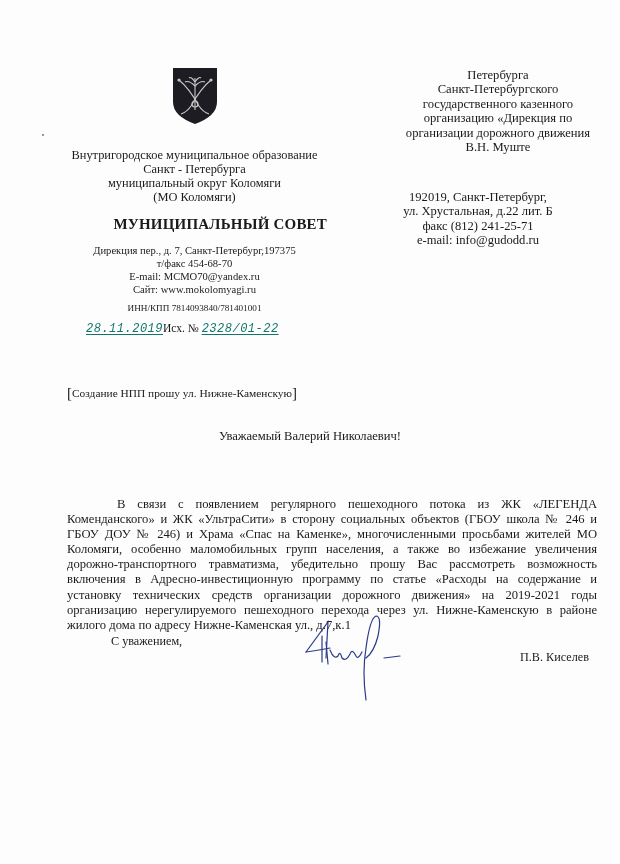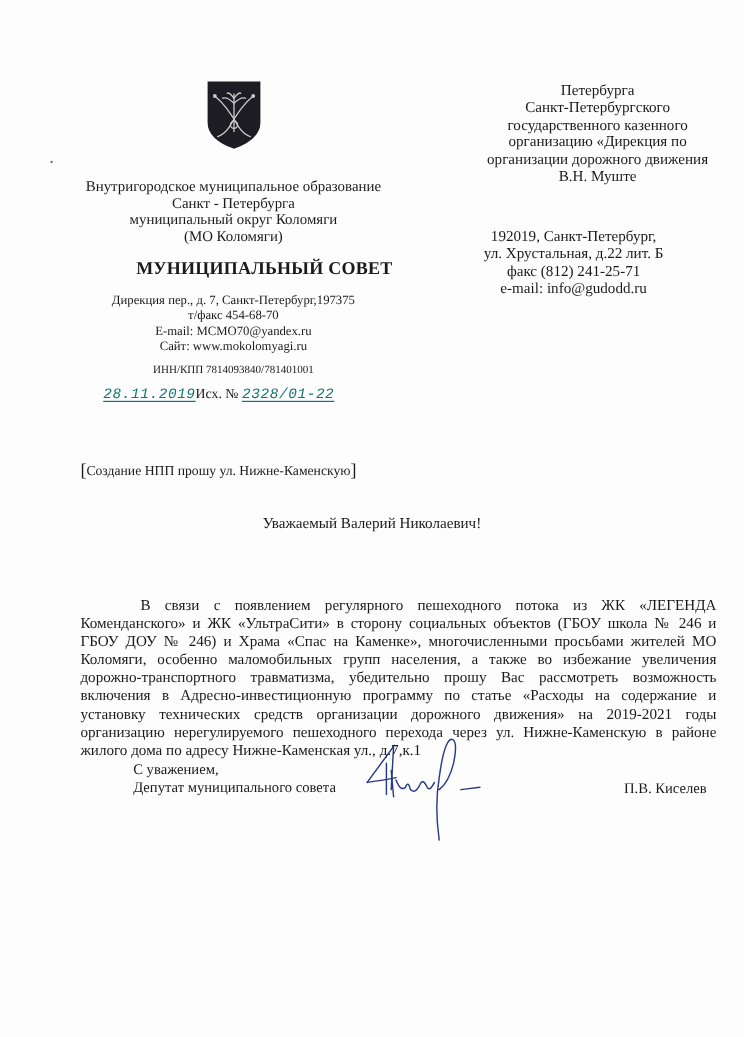--- a/index.html
+++ b/index.html
@@ -87,21 +87,20 @@
 </div>
 
 <div id="greeting" class="abs center">Уважаемый Валерий Николаевич!</div>
 
 <div id="body-text" class="abs">
   <p>В связи с появлением регулярного пешеходного потока из ЖК «ЛЕГЕНДА Коменданского» и ЖК «УльтраСити» в сторону социальных объектов (ГБОУ школа № 246 и ГБОУ ДОУ № 246) и Храма «Спас на Каменке», многочисленными просьбами жителей МО Коломяги, особенно маломобильных групп населения, а также во избежание увеличения дорожно-транспортного травматизма, убедительно прошу Вас рассмотреть возможность включения в Адресно-инвестиционную программу по статье «Расходы на содержание и установку технических средств организации дорожного движения» на 2019-2021 годы организацию нерегулируемого пешеходного перехода через ул. Нижне-Каменскую в районе жилого дома по адресу Нижне-Каменская ул., д.7,к.1</p>
 </div>
 
 <div id="closing" class="abs">
   <div>С уважением,</div>
-  <div>Депутат муниципального совета</div>
 </div>
 <svg id="signature" class="abs" viewBox="0 0 110 90">
   <g stroke="#2a3a8a" stroke-width="1.2" fill="none" stroke-linecap="round">
     <path d="M6 40 L28 10 L26 46"></path>
     <path d="M6 40 Q20 38 30 36"></path>
     <path d="M22 24 L22 50 M26 30 L28 52"></path>
     <path d="M30 38 Q34 48 38 44 Q40 38 42 46 Q46 50 50 42 Q52 36 56 44 Q58 48 62 40"></path>
     <path d="M66 88 Q62 60 66 36 Q70 6 76 4 Q82 4 78 24 Q74 40 66 46"></path>
     <path d="M84 46 L100 44"></path>
   </g>

